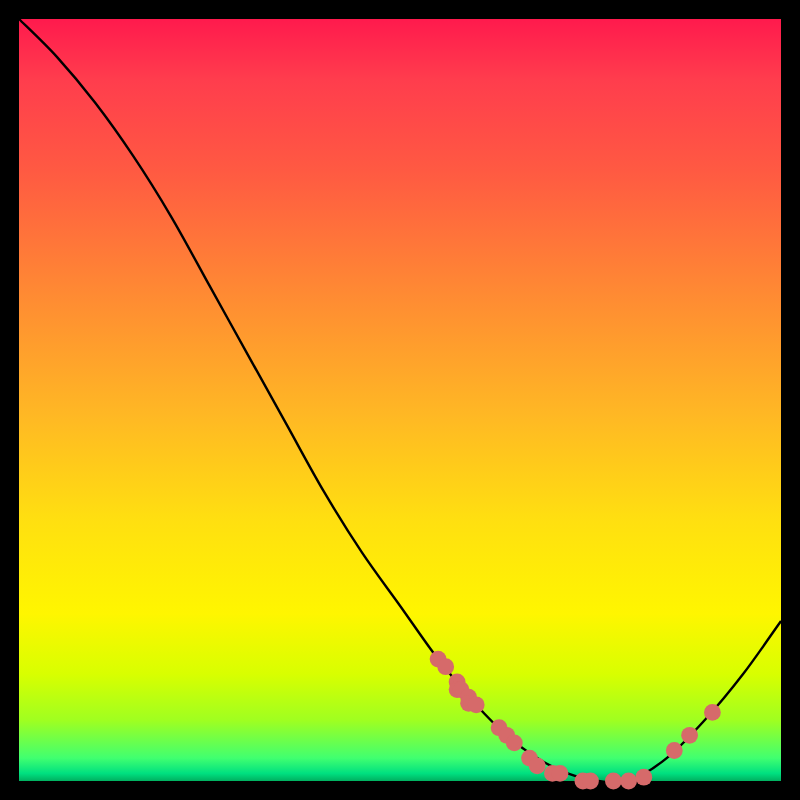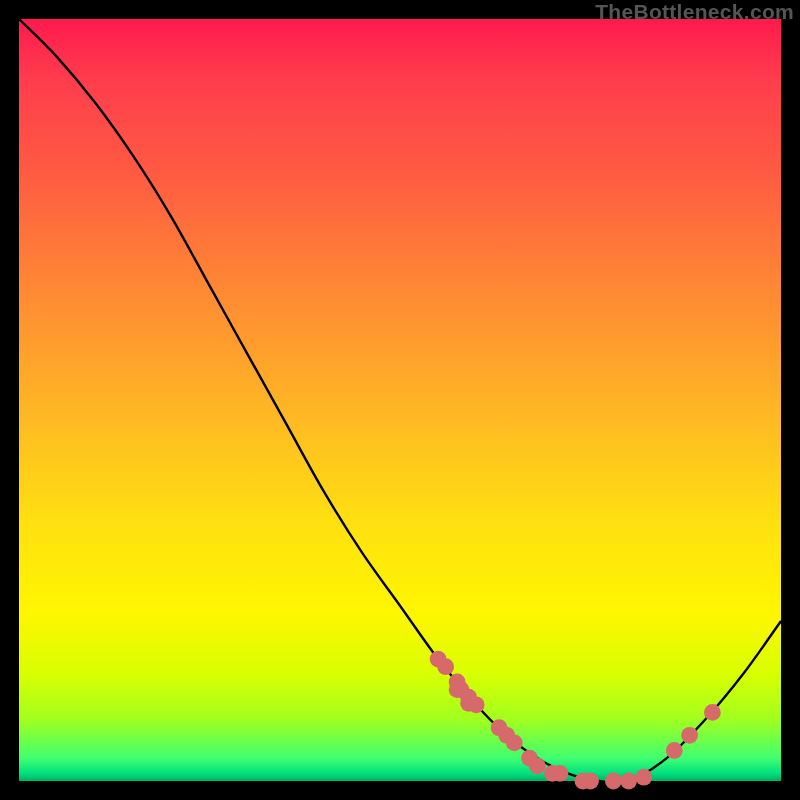--- a/index.html
+++ b/index.html
@@ -52,21 +52,20 @@
     left: 0; top: 0;
     width: 762px; height: 762px;
     overflow: visible;
   }
 </style>
 </head>
 <body>
 
 <div class="canvas">
 
-  <div class="watermark">TheBottleneck.com</div>
 
   <div class="plot-area">
     <svg class="curve-layer" viewBox="0 0 762 762">
       <path id="main-curve" fill="none" stroke="#000" stroke-width="2.4" d="M 0.0 0.0 C 6.4 6.4, 25.4 24.1, 38.1 38.1 C 50.8 52.1, 63.5 67.3, 76.2 83.8 C 88.9 100.3, 101.6 118.1, 114.3 137.2 C 127.0 156.2, 139.7 176.5, 152.4 198.1 C 165.1 219.7, 177.8 243.8, 190.5 266.7 C 203.2 289.6, 215.9 312.4, 228.6 335.3 C 241.3 358.1, 254.0 381.0, 266.7 403.9 C 279.4 426.7, 292.1 450.9, 304.8 472.4 C 317.5 494.0, 330.2 514.4, 342.9 533.4 C 355.6 552.4, 368.3 569.0, 381.0 586.7 C 393.7 604.5, 406.4 623.6, 419.1 640.1 C 431.8 656.6, 445.8 673.1, 457.2 685.8 C 468.6 698.5, 477.5 707.4, 487.7 716.3 C 497.8 725.2, 508.0 732.8, 518.2 739.1 C 528.3 745.5, 538.5 750.6, 548.6 754.4 C 558.8 758.2, 569.0 760.7, 579.1 762.0 C 589.3 763.3, 598.2 765.8, 609.6 762.0 C 621.0 758.2, 635.0 749.3, 647.7 739.1 C 660.4 729.0, 673.1 715.0, 685.8 701.0 C 698.5 687.1, 711.2 671.8, 723.9 655.3 C 736.6 638.8, 755.6 610.9, 762.0 602.0"></path>
       <g id="points-group">
           <circle cx="419.1" cy="640.1" r="8.4" fill="#d66a6a"></circle>
           <circle cx="426.7" cy="647.7" r="8.4" fill="#d66a6a"></circle>
           <circle cx="438.1" cy="662.9" r="8.4" fill="#d66a6a"></circle>
           <circle cx="438.1" cy="670.6" r="8.4" fill="#d66a6a"></circle>
           <circle cx="442.0" cy="670.6" r="8.4" fill="#d66a6a"></circle>

